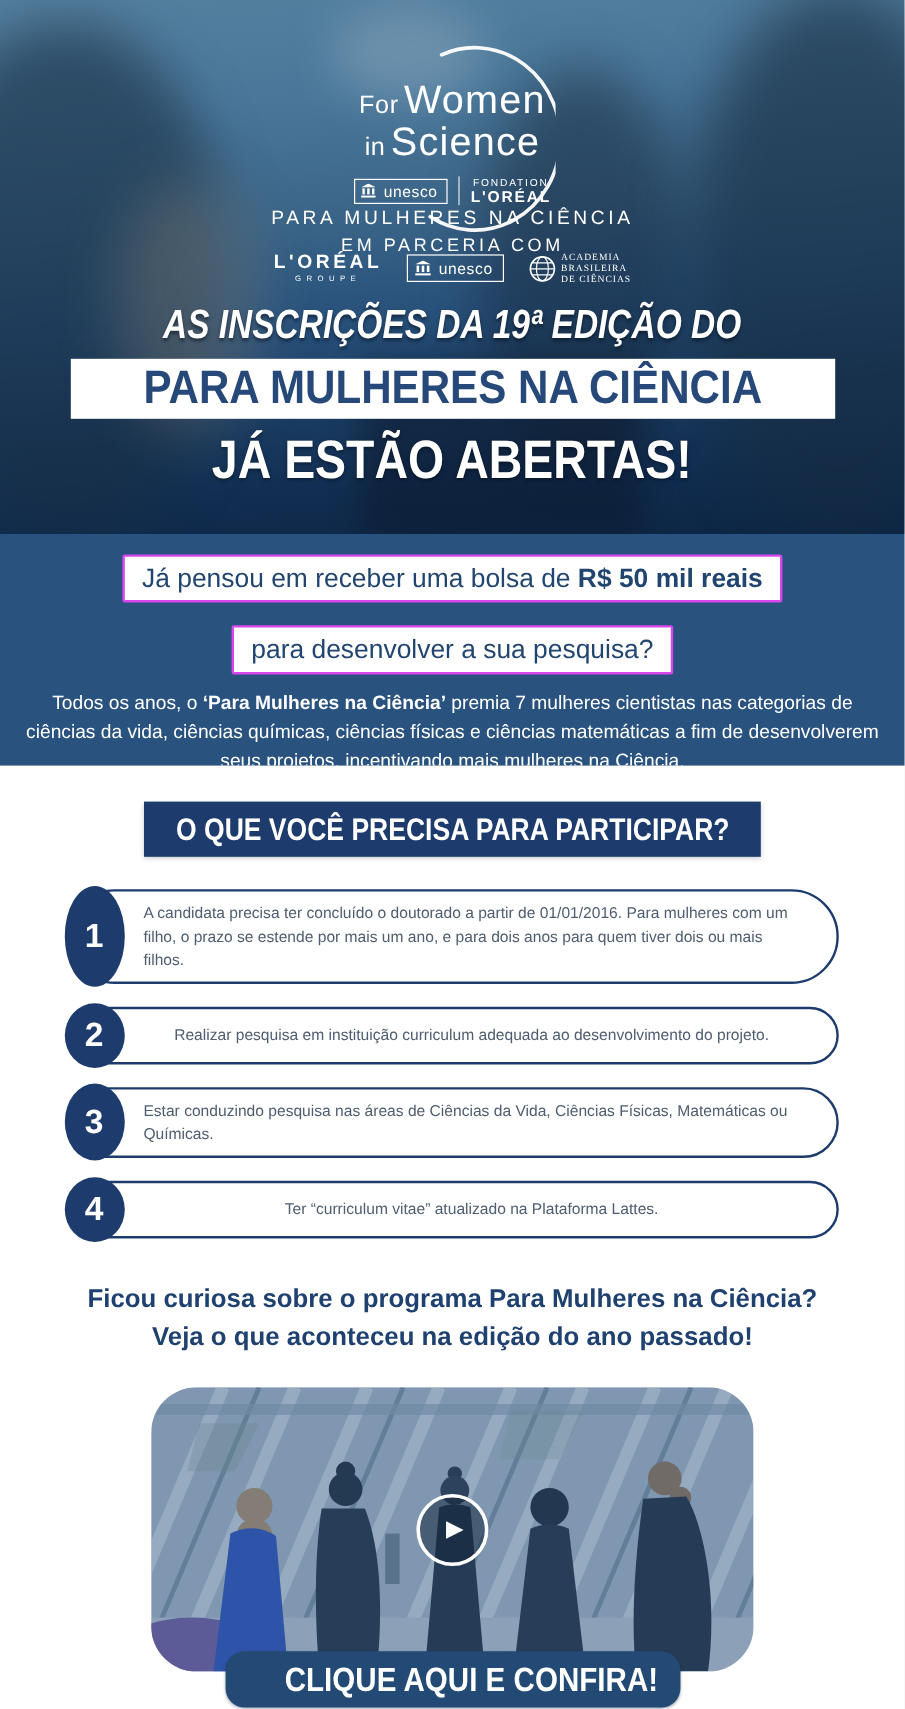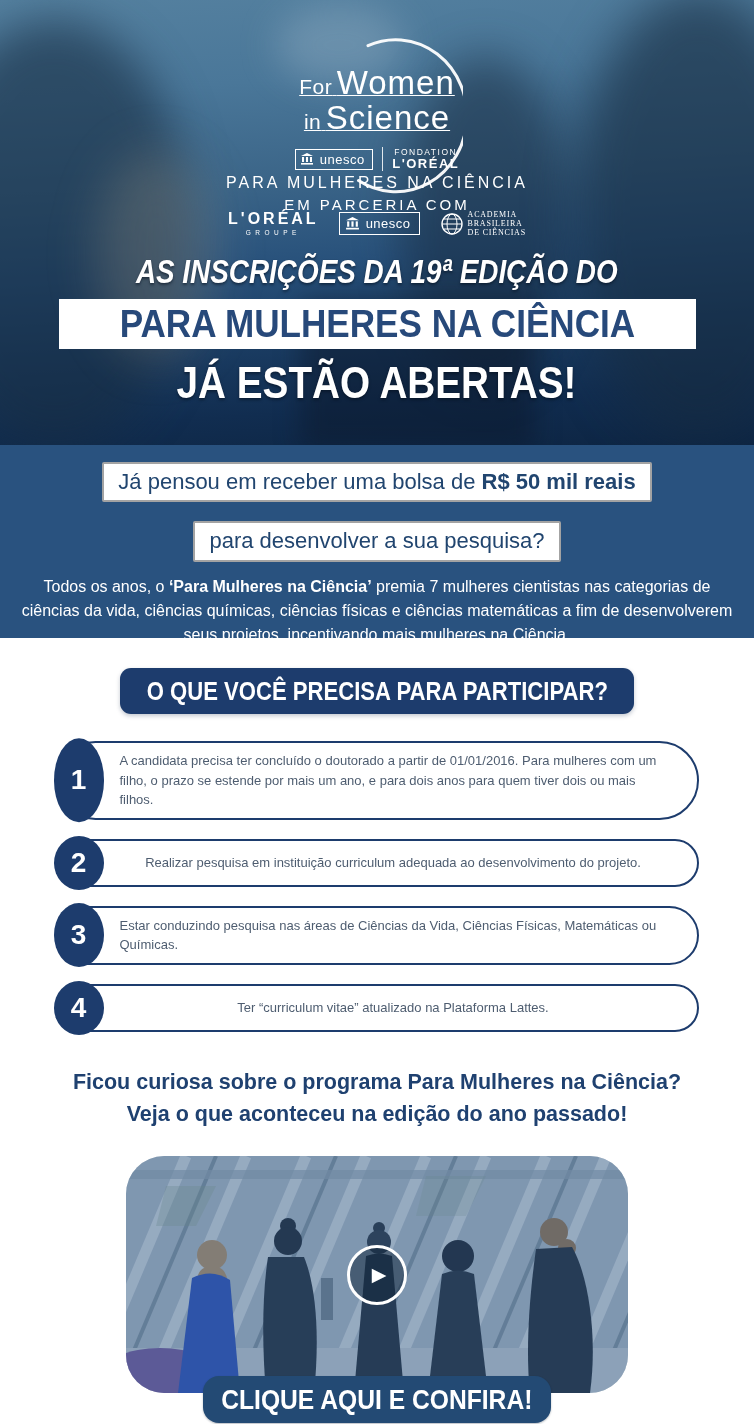--- a/index.html
+++ b/index.html
@@ -11,21 +11,21 @@
   .blob{position:absolute;border-radius:50%;z-index:1;}
   .blob1{left:-80px;top:20px;width:270px;height:430px;background:rgba(24,45,66,.60);filter:blur(22px);}
   .blob2{left:96px;top:150px;width:120px;height:210px;background:rgba(200,180,152,.22);filter:blur(24px);}
   .blob3{left:400px;top:55px;width:170px;height:330px;background:rgba(22,40,60,.50);filter:blur(22px);}
   .blob4{right:-70px;top:-10px;width:250px;height:450px;background:rgba(23,43,64,.62);filter:blur(24px);}
   .blob5{left:275px;top:5px;width:130px;height:80px;background:rgba(208,223,234,.22);filter:blur(18px);}
   .blob6{left:300px;top:300px;width:235px;height:150px;background:rgba(11,23,40,.45);filter:blur(12px);border-radius:10px;}
   .hero-content{position:relative;z-index:2;height:100%;color:#fff;}
   .fws-logo{position:absolute;top:30px;left:0;width:100%;height:175px;text-align:center;}
   .fws-arc{position:absolute;left:50%;top:4px;transform:translateX(-50%) translateX(10px);}
-  .logo-text{position:relative;padding-top:36px;line-height:1.05;text-decoration:underline;}
+  .logo-text{position:relative;padding-top:36px;line-height:1.05;}
   .lt-sm{font-size:21px;font-weight:normal;letter-spacing:.5px;}
   .lt-big{font-size:33px;font-weight:normal;letter-spacing:1px;}
   .mini-partners{position:relative;margin-top:12px;display:flex;justify-content:center;align-items:center;gap:9px;}
   .unesco-chip{display:flex;align-items:center;border:1.5px solid #fff;padding:2px 7px 2px 4px;gap:6px;}
   .unesco-word{font-weight:normal;font-size:13px;letter-spacing:.5px;}
   .mini-sep{width:1.5px;height:24px;background:rgba(255,255,255,.85);}
   .fondation{text-align:center;line-height:1.05;}
   .fondation .f1{font-size:8.5px;letter-spacing:1.5px;}
   .fondation .f2{font-size:13px;font-weight:bold;letter-spacing:1.5px;}
   .subtitle{position:absolute;top:172px;width:100%;text-align:center;letter-spacing:3px;line-height:1.4;}
@@ -44,48 +44,48 @@
           text-shadow:0 2px 3px rgba(4,14,28,.5),0 0 1px rgba(4,14,28,.4);}
   .h-line .hx{display:inline-block;transform:scaleX(.82);white-space:nowrap;}
   .h1s{font-size:34px;font-style:italic;}
   .h3s{font-size:45px;margin-top:10px;}
   .h3s .hx{transform:scaleX(.86);}
   .h-bar{width:637px;height:50px;margin:9px auto 0;background:#fff;display:flex;align-items:center;justify-content:center;}
   .h-bar .hx{display:inline-block;transform:scaleX(.9);white-space:nowrap;color:#27497a;
              font-size:39px;font-weight:bold;text-shadow:none;line-height:1;}
   
   .offer{background:#29527f;height:193px;box-sizing:border-box;padding-top:17px;text-align:center;overflow:hidden;}
-  .chip{display:inline-block;background:#fff;border:2px solid #a3a3a3;border-radius:2px;
+  .chip{display:inline-block;background:#fff;border:2px solid #d946ef;border-radius:2px;
         padding:5px 14px;font-size:22px;color:#21456f;line-height:1.2;}
   .chip b{font-weight:bold;}
   .chip-row2{margin-top:19px;}
   .offer-para{margin:13px auto 0;width:712px;color:#fff;font-size:16px;line-height:1.5;}
   .offer-para b{font-weight:bold;}
   
   .req-title{width:514px;height:46px;margin:30px auto 0;background:#1d3c6d;color:#fff;
-             display:flex;align-items:center;justify-content:center;box-shadow:0 2px 4px rgba(20,40,70,.25);border-radius:11px;}
+             display:flex;align-items:center;justify-content:center;box-shadow:0 2px 4px rgba(20,40,70,.25);}
   .req-title .hx{display:inline-block;transform:scaleX(.85);white-space:nowrap;font-size:26px;font-weight:bold;}
   .pills{width:643px;margin:27px auto 0;}
   .pill{position:relative;background:#fff;border:2.5px solid #1d3c6d;border-radius:999px;
         min-height:48px;margin-bottom:19px;box-sizing:border-box;
         display:flex;align-items:center;justify-content:center;padding:8px 30px 8px 62px;}
   .pill-num{position:absolute;left:-4px;top:50%;transform:translateY(-50%);
             width:50px;height:calc(100% + 9px);min-height:54px;background:#1d3c6d;border-radius:50%;
             color:#fff;display:flex;align-items:center;justify-content:center;font-size:28px;font-weight:bold;}
   .pill-text{font-size:13px;color:#4e5d70;line-height:1.5;}
   
   .teaser{margin-top:34px;text-align:center;color:#1f4170;font-weight:bold;font-size:21.5px;line-height:1.5;}
   .video{position:relative;width:502px;height:237px;margin:26px auto 0;border-radius:38px;overflow:hidden;cursor:pointer;}
   .video-overlay{position:absolute;inset:0;background:rgba(47,86,130,.42);}
   .play-btn{position:absolute;inset:0;margin:auto;width:54px;height:54px;border:3.5px solid #fff;border-radius:50%;
             background:rgba(16,36,56,.5);display:flex;align-items:center;justify-content:center;}
   .play-glyph{color:#fff;font-size:19px;line-height:1;padding-left:4px;}
   .cta-button{position:relative;z-index:3;width:348px;height:47px;margin:-17px auto 0;background:#234a74;
               border-radius:16px;color:#fff;display:flex;align-items:center;justify-content:center;
-              box-shadow:0 1px 2px rgba(10,25,45,.3);cursor:pointer;}
+              box-shadow:0 1px 2px rgba(10,25,45,.3);cursor:pointer;padding-left:31px;}
   .cta-button .hx{display:inline-block;transform:scaleX(.88);white-space:nowrap;font-size:28px;font-weight:bold;}
   .bottom-space{height:48px;}
 </style>
 </head>
 <body>
 
 <div class="page">
 
   <header class="hero">
     <div class="blob blob1"></div>

